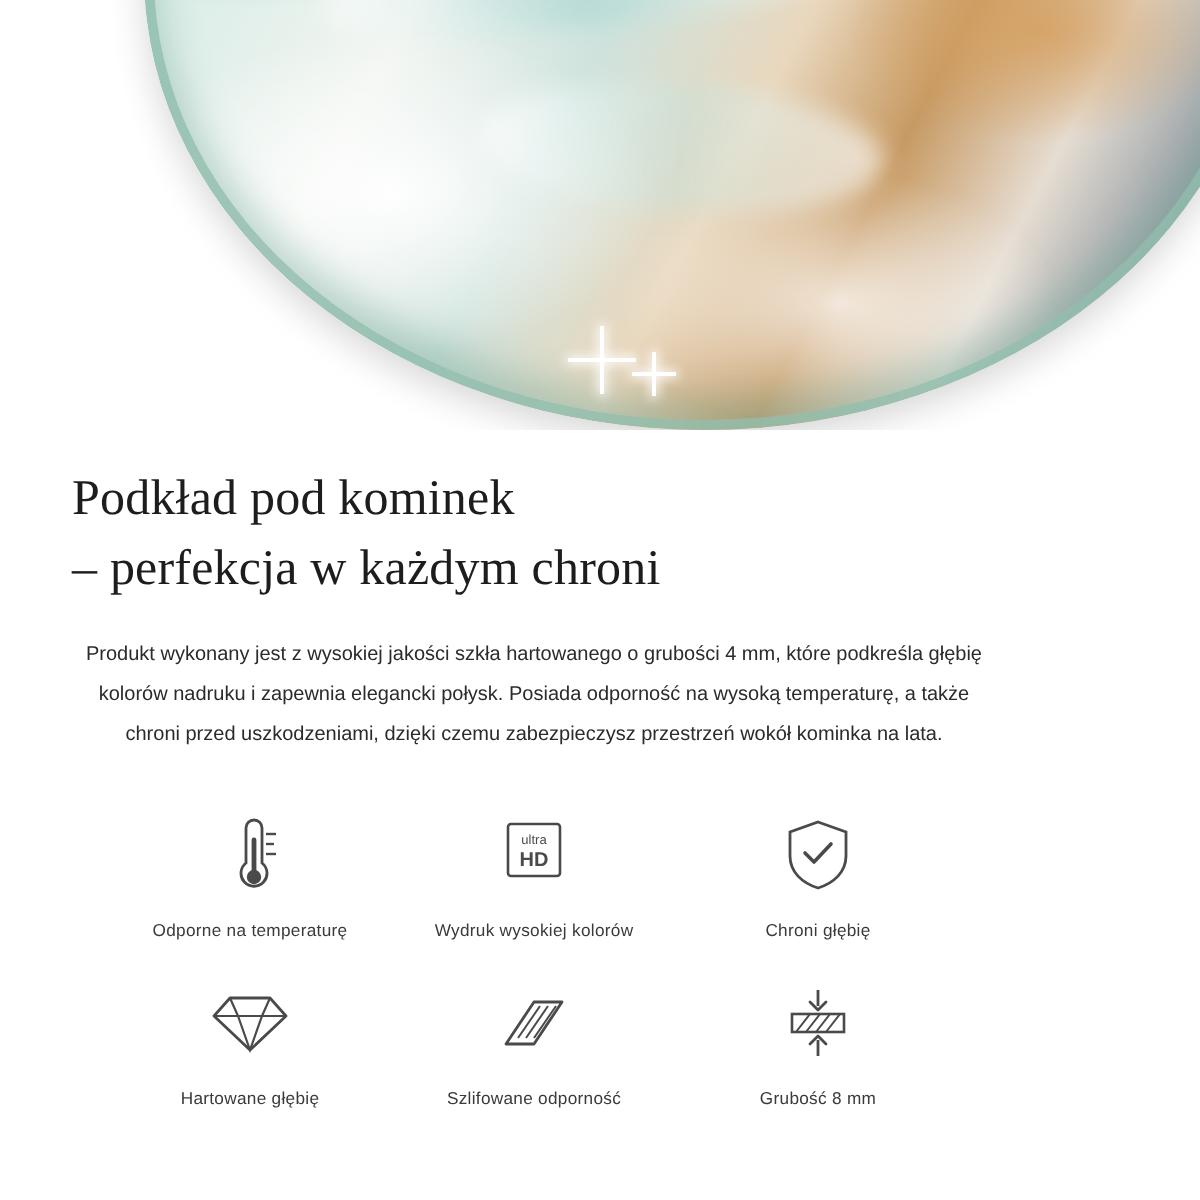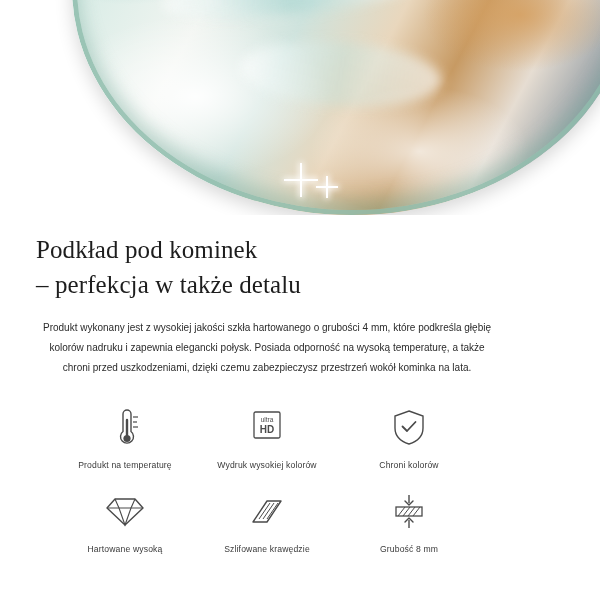--- a/index.html
+++ b/index.html
@@ -149,82 +149,82 @@
       <div class="streak s5"></div>
       <div class="edge"></div>
     </div>
     <div class="sparkle sp1"></div>
     <div class="sparkle sp2"></div>
   </div>
 
   <div class="content">
     <h1 class="headline">
       <span class="line">Podkład pod kominek</span>
-      <span class="line">– perfekcja w także detalu</span>
+      <span class="line">– perfekcja w każdym chroni</span>
     </h1>
     <p class="paragraph">Produkt wykonany jest z wysokiej jakości szkła hartowanego o grubości 4 mm, które podkreśla głębię kolorów nadruku i zapewnia elegancki połysk. Posiada odporność na wysoką temperaturę, a także chroni przed uszkodzeniami, dzięki czemu zabezpieczysz przestrzeń wokół kominka na lata.</p>
 
     <div class="features">
 
       <div class="feature">
         <div class="feature-icon">
           <svg width="34" height="40" viewBox="0 0 34 40">
             <path d="M15 6 a4 4 0 0 1 8 0 v17.5 a6.5 6.5 0 1 1 -8 0 Z" fill="none" stroke="#4a4a4a" stroke-width="1.4"></path>
             <line x1="19" y1="12" x2="19" y2="27" stroke="#4a4a4a" stroke-width="2.4" stroke-linecap="round"></line>
             <circle cx="19" cy="30.5" r="3.6" fill="#4a4a4a"></circle>
             <line x1="25" y1="9" x2="30" y2="9" stroke="#4a4a4a" stroke-width="1.2"></line>
             <line x1="25" y1="14" x2="29" y2="14" stroke="#4a4a4a" stroke-width="1.2"></line>
             <line x1="25" y1="19" x2="30" y2="19" stroke="#4a4a4a" stroke-width="1.2"></line>
           </svg>
         </div>
-        <div class="feature-label">Produkt na temperaturę</div>
+        <div class="feature-label">Odporne na temperaturę</div>
       </div>
 
       <div class="feature">
         <div class="feature-icon">
           <svg width="40" height="38" viewBox="0 0 40 38">
             <rect x="7" y="3" width="26" height="26" rx="1.5" fill="none" stroke="#4a4a4a" stroke-width="1.3"></rect>
             <text x="20" y="13" text-anchor="middle" font-family="Liberation Sans, sans-serif" font-size="6.5" fill="#4a4a4a">ultra</text>
             <text x="20" y="24" text-anchor="middle" font-family="Liberation Sans, sans-serif" font-size="10" font-weight="bold" fill="#4a4a4a">HD</text>
           </svg>
         </div>
         <div class="feature-label">Wydruk wysokiej kolorów</div>
       </div>
 
       <div class="feature">
         <div class="feature-icon">
           <svg width="36" height="40" viewBox="0 0 36 40">
             <path d="M18 3 L32 8 v12 c0 8 -6 13.5 -14 16 c-8 -2.5 -14 -8 -14 -16 V8 Z" fill="none" stroke="#4a4a4a" stroke-width="1.4"></path>
             <path d="M11.5 18.5 l4.5 4.5 l8.5 -9" fill="none" stroke="#4a4a4a" stroke-width="1.8" stroke-linecap="round" stroke-linejoin="round"></path>
           </svg>
         </div>
-        <div class="feature-label">Chroni kolorów</div>
+        <div class="feature-label">Chroni głębię</div>
       </div>
 
       <div class="feature">
         <div class="feature-icon">
           <svg width="40" height="34" viewBox="0 0 40 34">
             <path d="M10 4 H30 L38 13 L20 30 L2 13 Z" fill="none" stroke="#4a4a4a" stroke-width="1.4" stroke-linejoin="round"></path>
             <path d="M2 13 H38" stroke="#4a4a4a" stroke-width="1.1"></path>
             <path d="M10 4 L14 13 L20 30 L26 13 L30 4" fill="none" stroke="#4a4a4a" stroke-width="1.1"></path>
           </svg>
         </div>
-        <div class="feature-label">Hartowane wysoką</div>
+        <div class="feature-label">Hartowane głębię</div>
       </div>
 
       <div class="feature">
         <div class="feature-icon">
           <svg width="40" height="34" viewBox="0 0 40 34">
             <path d="M6 27 L20 6 L34 6 L20 27 Z" fill="none" stroke="#4a4a4a" stroke-width="1.4" stroke-linejoin="round"></path>
             <line x1="12" y1="24" x2="23" y2="8" stroke="#4a4a4a" stroke-width="1"></line>
             <line x1="16" y1="24" x2="27" y2="8" stroke="#4a4a4a" stroke-width="1"></line>
             <line x1="20" y1="24" x2="31" y2="8" stroke="#4a4a4a" stroke-width="1"></line>
           </svg>
         </div>
-        <div class="feature-label">Szlifowane krawędzie</div>
+        <div class="feature-label">Szlifowane odporność</div>
       </div>
 
       <div class="feature">
         <div class="feature-icon">
           <svg width="40" height="40" viewBox="0 0 40 40">
             <line x1="20" y1="3" x2="20" y2="11" stroke="#4a4a4a" stroke-width="1.4"></line>
             <path d="M16 9 L20 13 L24 9" fill="none" stroke="#4a4a4a" stroke-width="1.4" stroke-linecap="round" stroke-linejoin="round"></path>
             <rect x="7" y="15" width="26" height="9" fill="none" stroke="#4a4a4a" stroke-width="1.3"></rect>
             <line x1="9" y1="24" x2="16" y2="15" stroke="#4a4a4a" stroke-width="1"></line>
             <line x1="14" y1="24" x2="21" y2="15" stroke="#4a4a4a" stroke-width="1"></line>

